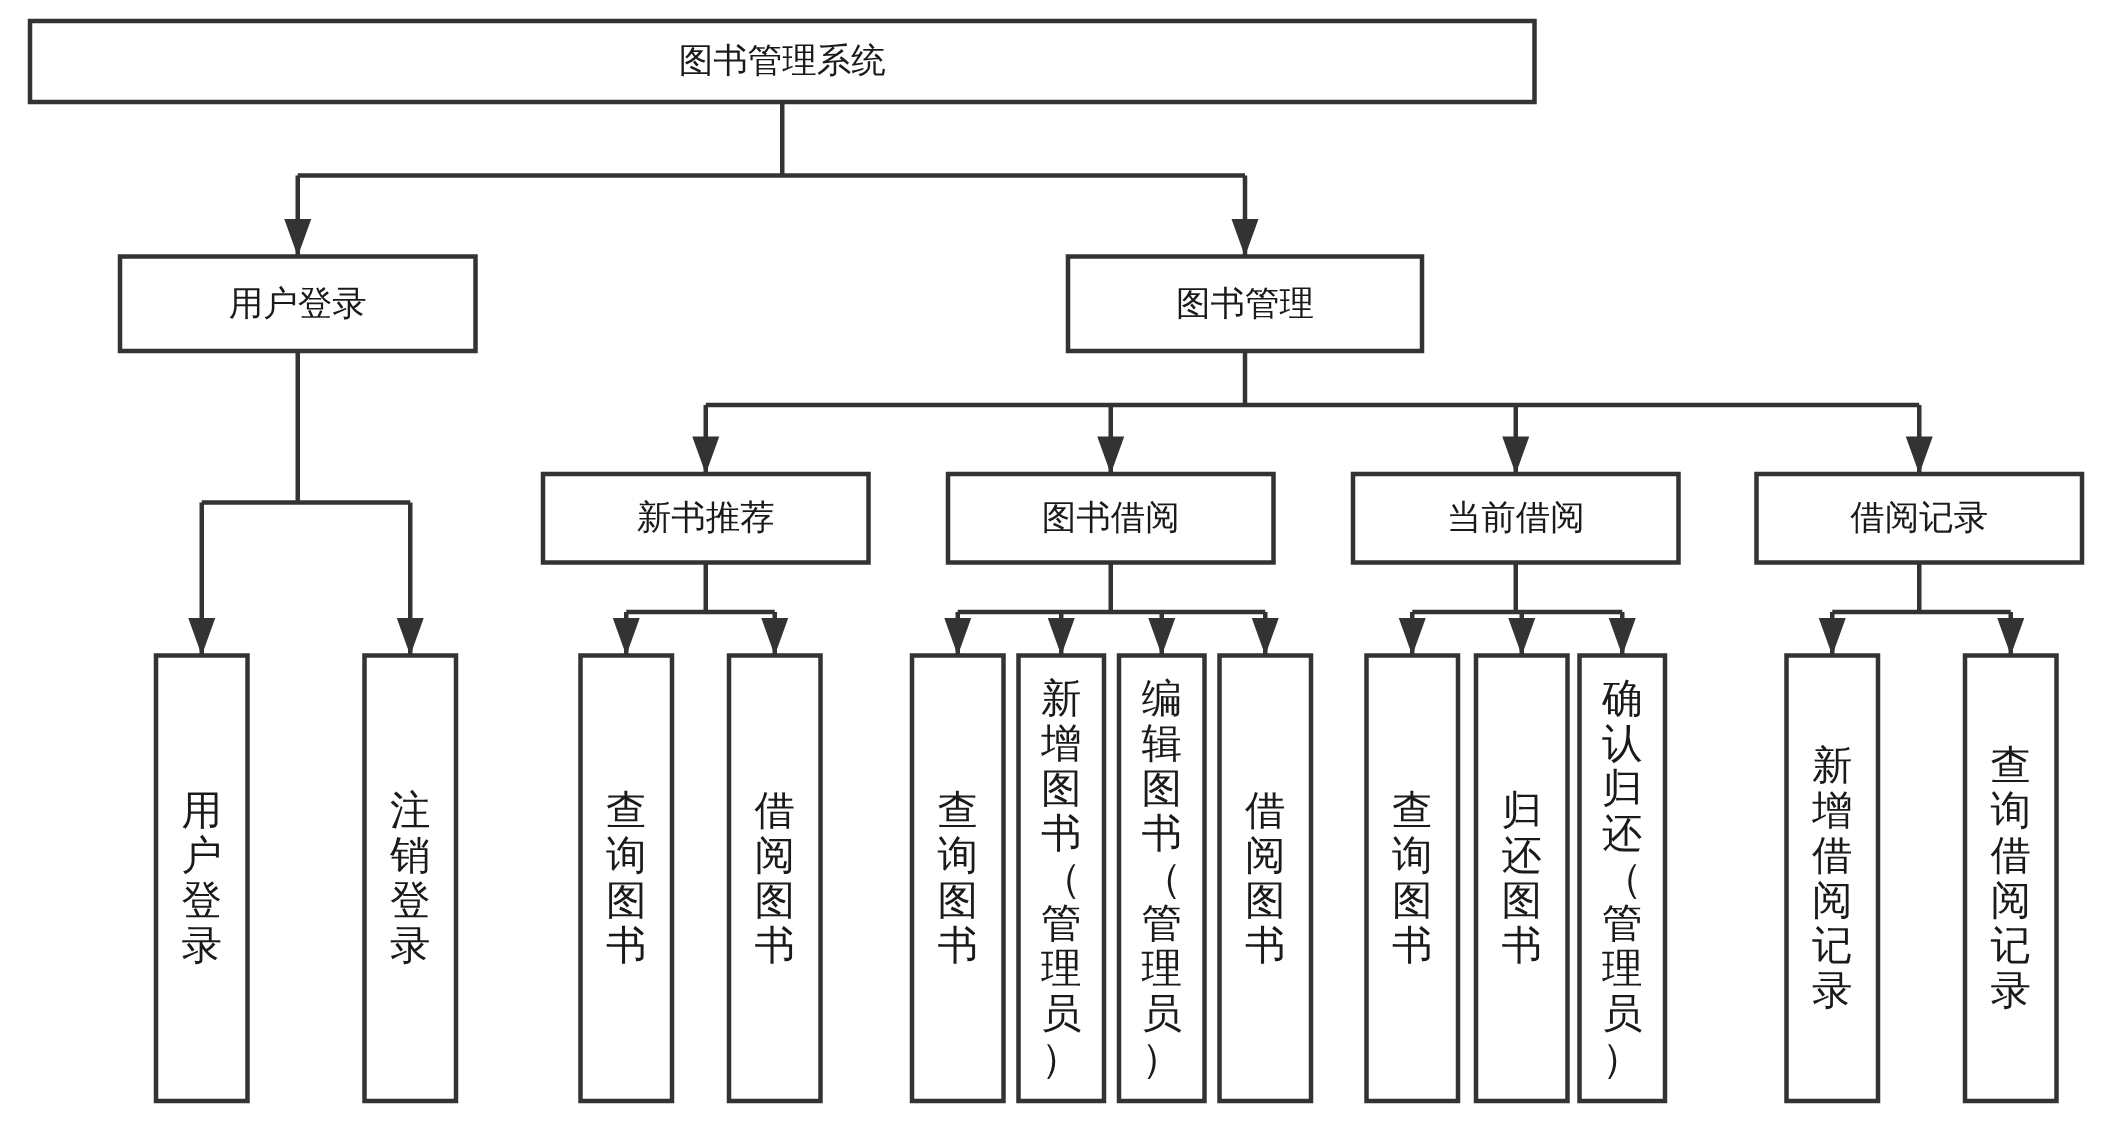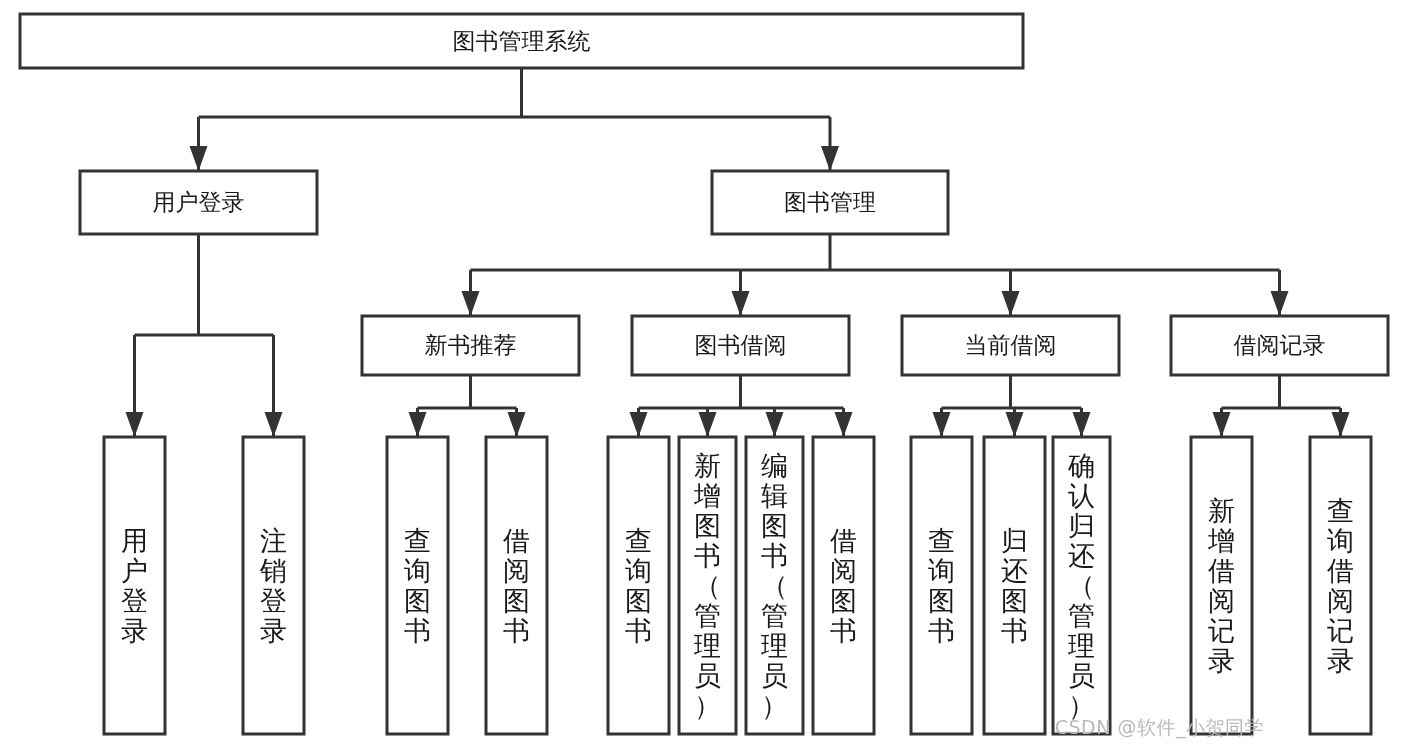--- a/index.html
+++ b/index.html
@@ -261,14 +261,13 @@
           <rect x="1310" y="437" width="61" height="297" class="node-box"></rect>
           <text x="1340.5" y="519.5" class="leaf-label-v">查</text>
           <text x="1340.5" y="549.5" class="leaf-label-v">询</text>
           <text x="1340.5" y="579.5" class="leaf-label-v">借</text>
           <text x="1340.5" y="609.5" class="leaf-label-v">阅</text>
           <text x="1340.5" y="639.5" class="leaf-label-v">记</text>
           <text x="1340.5" y="669.5" class="leaf-label-v">录</text>
         </g>
       </g>
   </svg>
-  <div class="watermark-text">CSDN @软件_小贺同学</div>
 </div>
 
 </body></html>

